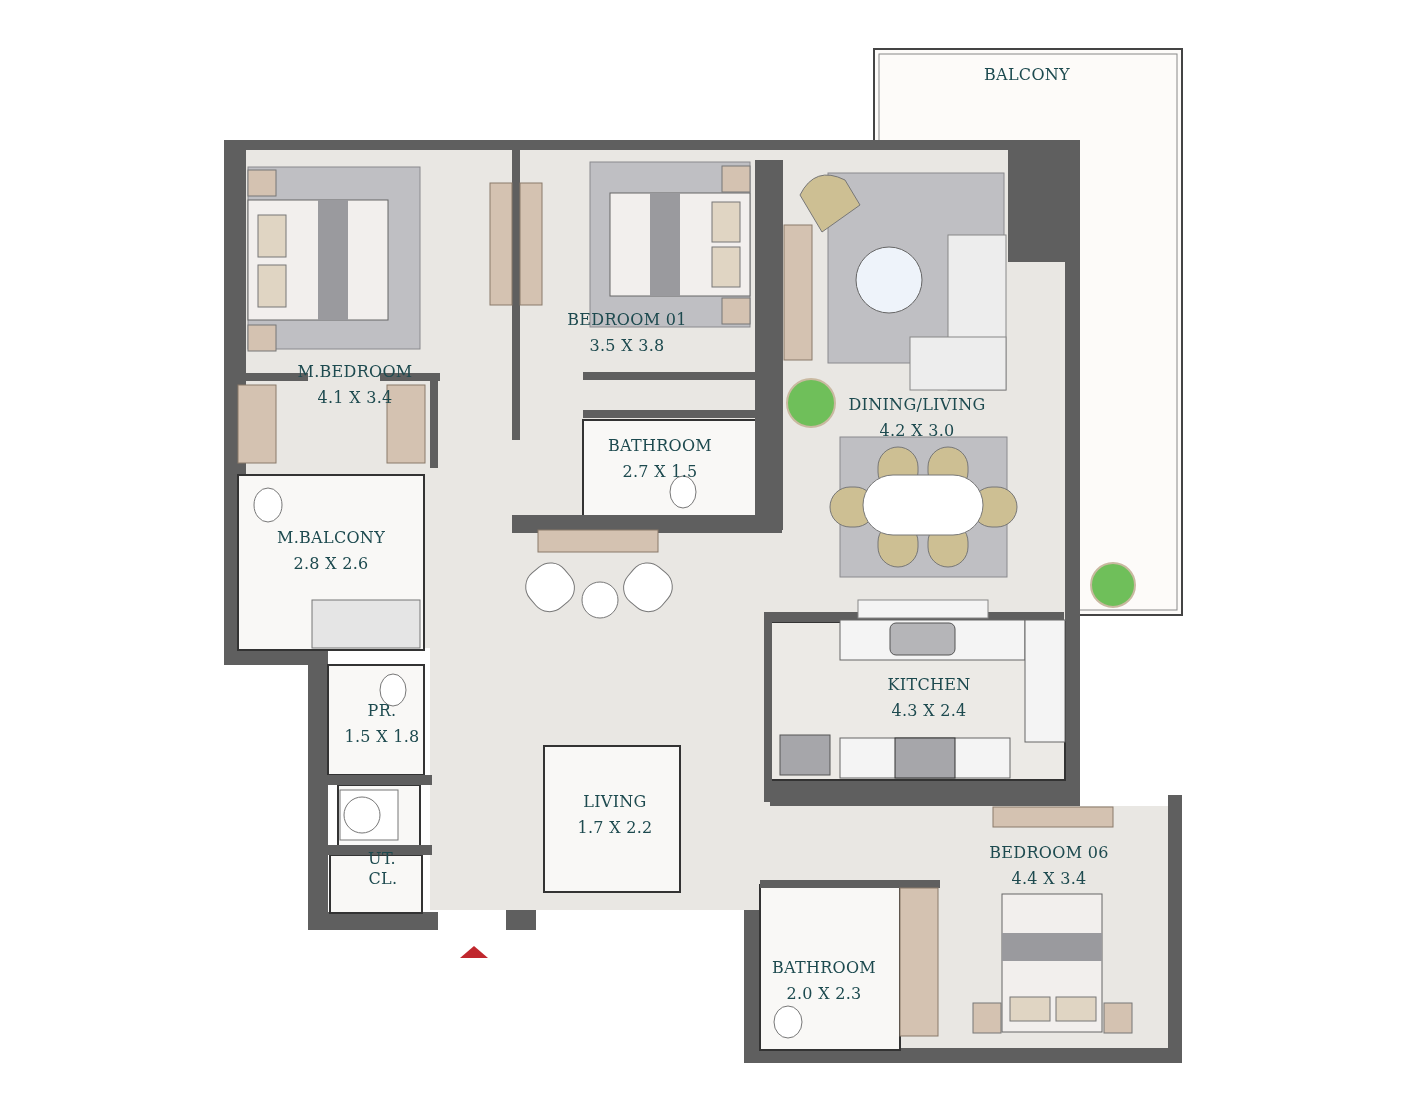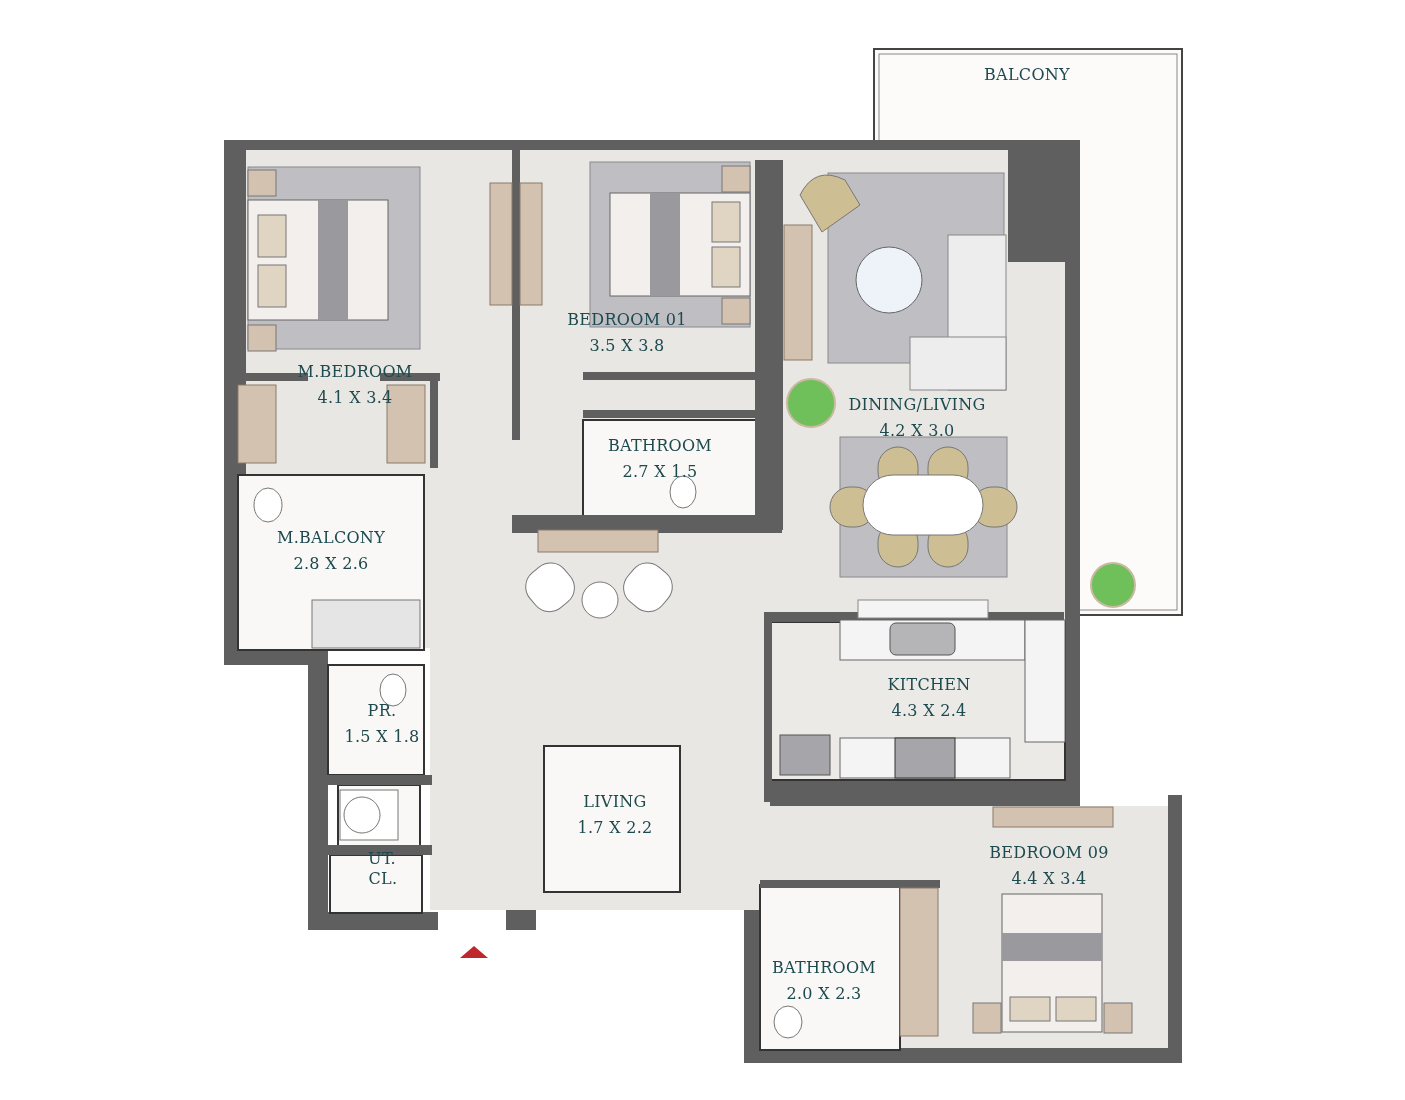--- a/index.html
+++ b/index.html
@@ -198,20 +198,20 @@
   <span>LIVING</span>
   <span class="dim">1.7 X 2.2</span>
 </div>
 
 <div class="lbl" style="left:929px; top:672px;">
   <span>KITCHEN</span>
   <span class="dim">4.3 X 2.4</span>
 </div>
 
 <div class="lbl" style="left:1049px; top:840px;">
-  <span>BEDROOM 09</span>
+  <span>BEDROOM 06</span>
   <span class="dim">4.4 X 3.4</span>
 </div>
 
 <div class="lbl" style="left:824px; top:955px;">
   <span>BATHROOM</span>
   <span class="dim">2.0 X 2.3</span>
 </div>
 
 </body></html>

